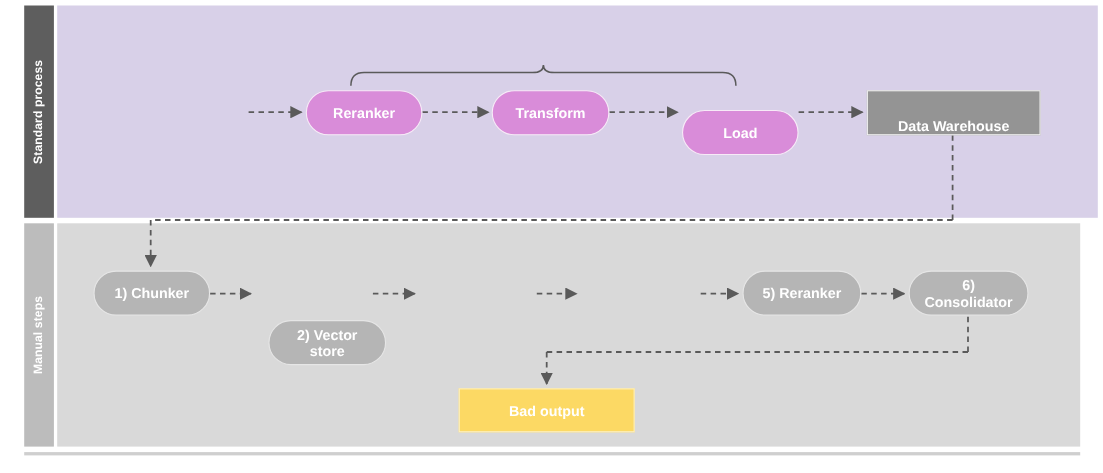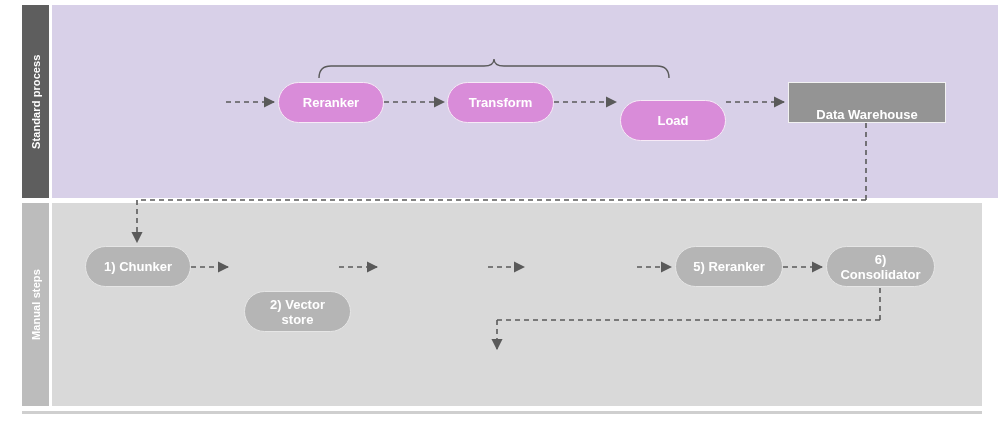--- a/index.html
+++ b/index.html
@@ -193,14 +193,17 @@
 
 
   <div class="node pill-gray" style="left:675px; top:246px; width:108px; height:41px;">
     <span>5) Reranker</span>
   </div>
 
   <div class="node pill-gray" style="left:826px; top:246px; width:109px; height:41px;">
     <span>6)<br>Consolidator</span>
   </div>
 
+  <div class="node rect-yellow" style="left:417px; top:353px; width:160px; height:40px;">
+    <span>Bad output</span>
+  </div>
 
 </div>
 
 </body></html>

